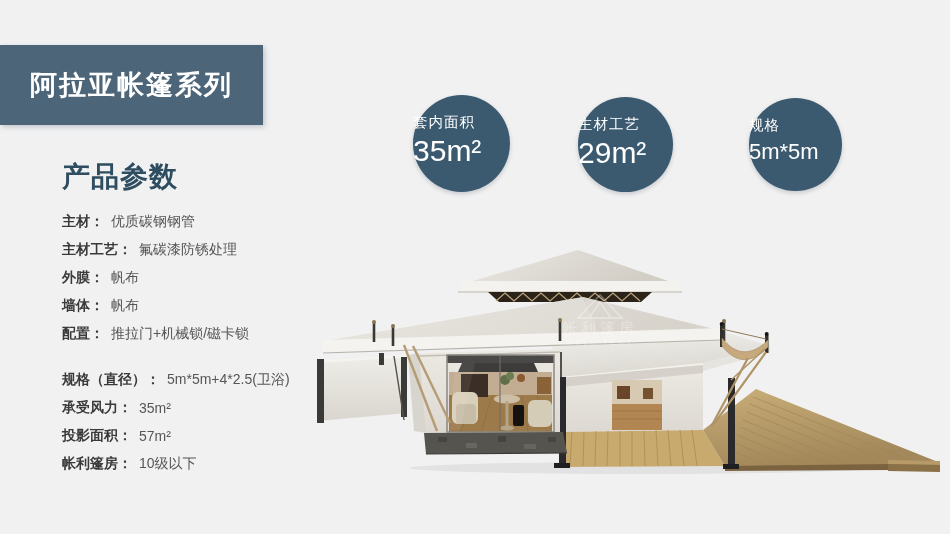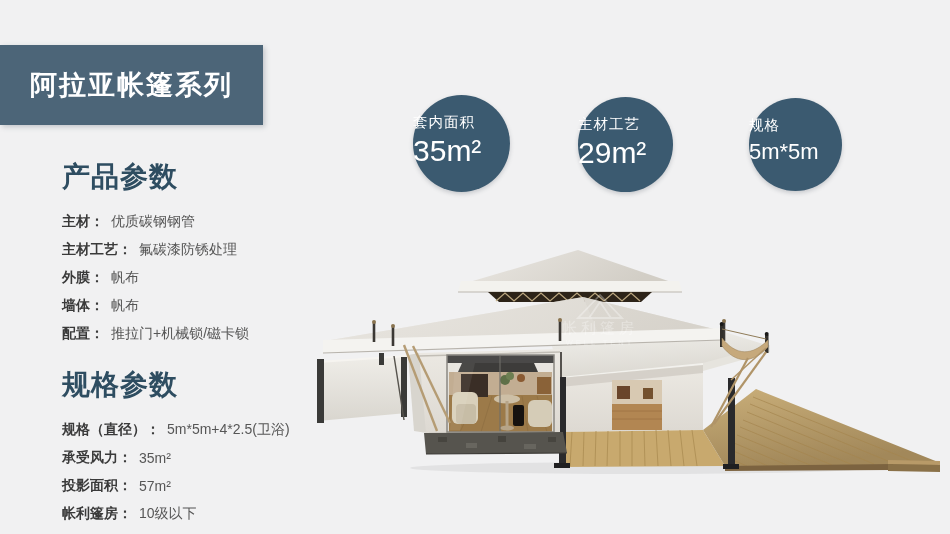--- a/index.html
+++ b/index.html
@@ -68,21 +68,20 @@
       <span class="lbl">墙体：</span>
       <span class="val">帆布</span>
     </div>
     <div class="row">
       <span class="lbl">配置：</span>
       <span class="val">推拉门+机械锁/磁卡锁</span>
     </div>
   </div>
 
   <div class="sec sec-spec">
-    <h2>规格参数</h2>
     <div class="row">
       <span class="lbl">规格（直径）：</span>
       <span class="val">5m*5m+4*2.5(卫浴)</span>
     </div>
     <div class="row">
       <span class="lbl">承受风力：</span>
       <span class="val">35m²</span>
     </div>
     <div class="row">
       <span class="lbl">投影面积：</span>

